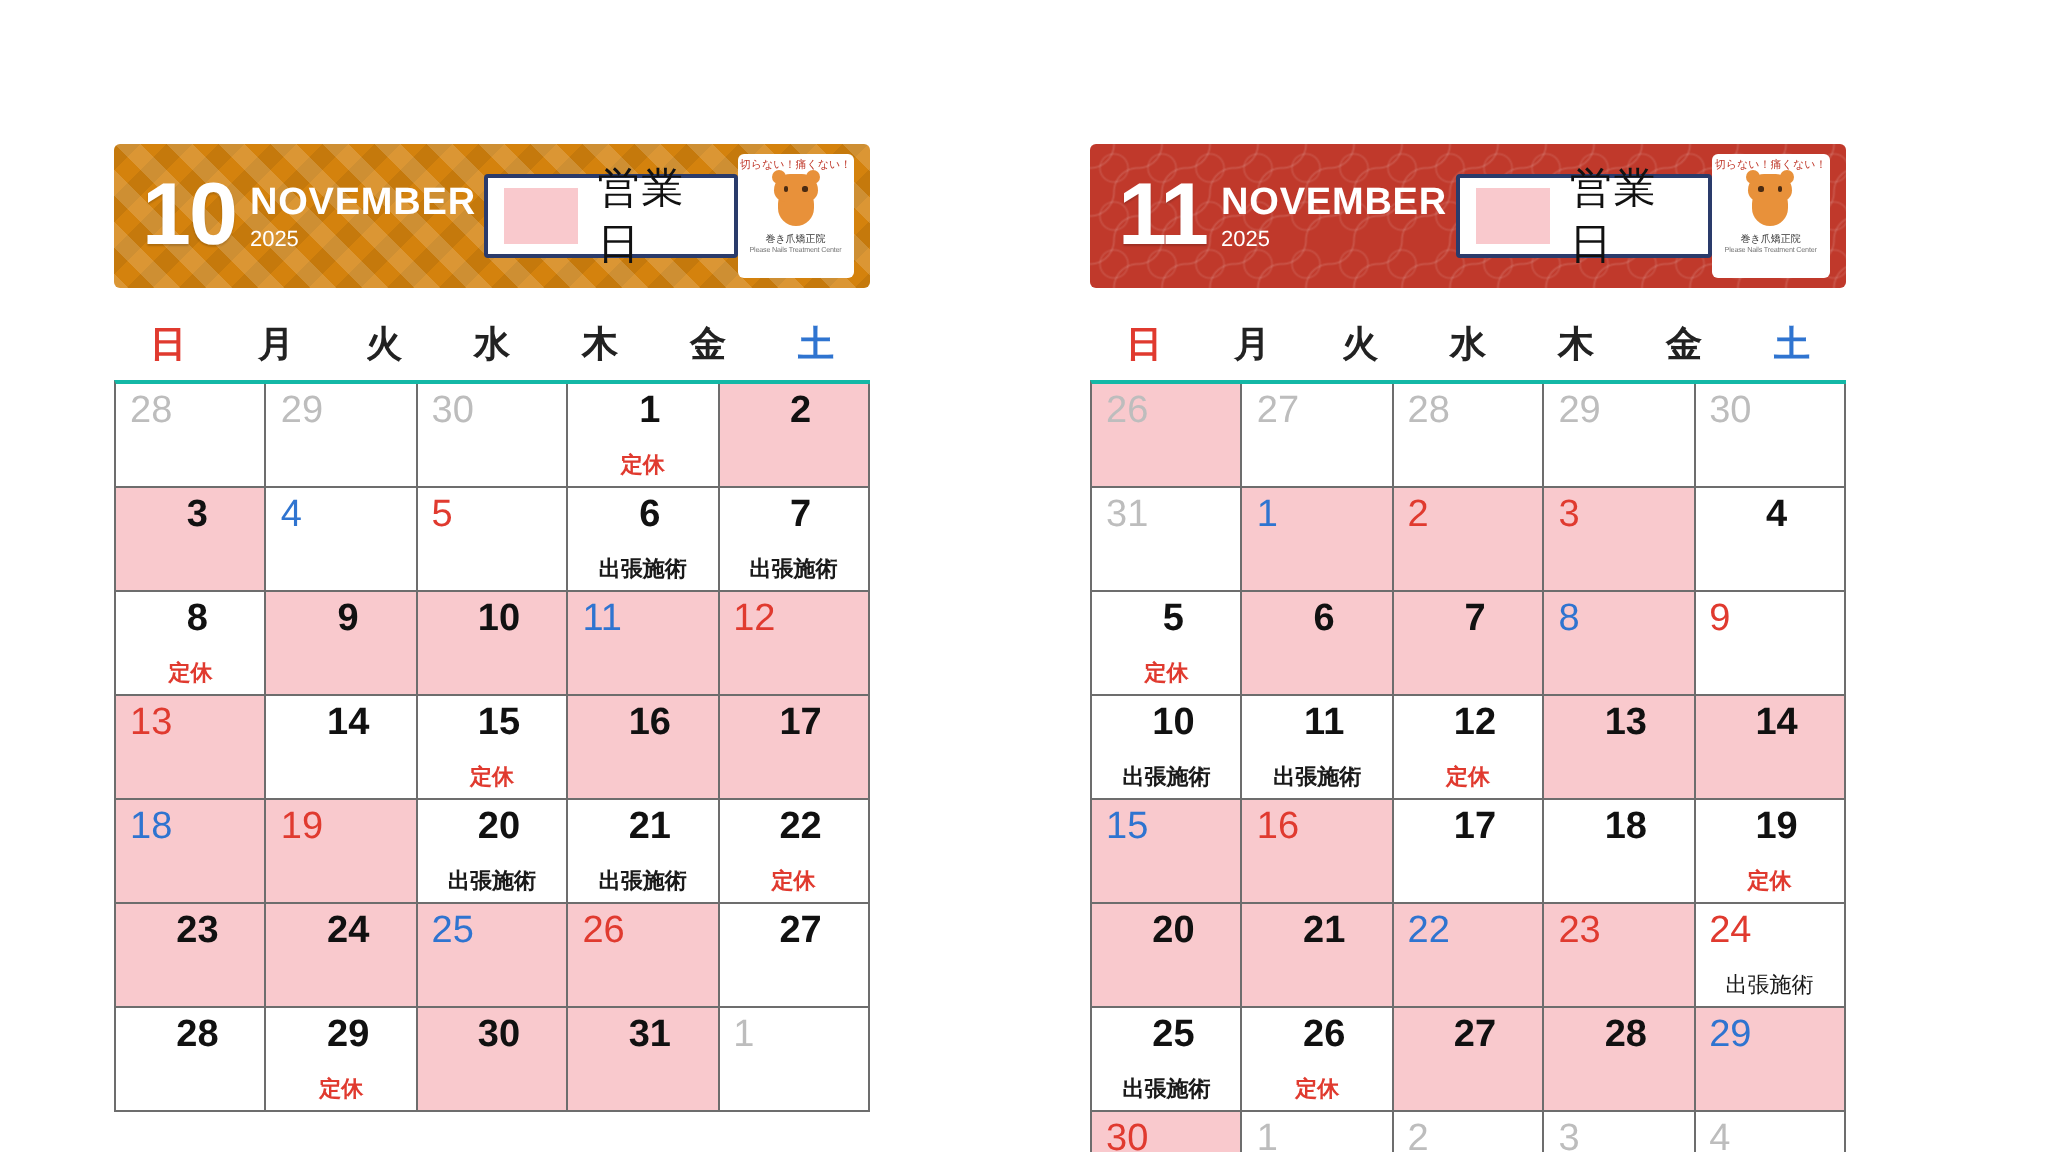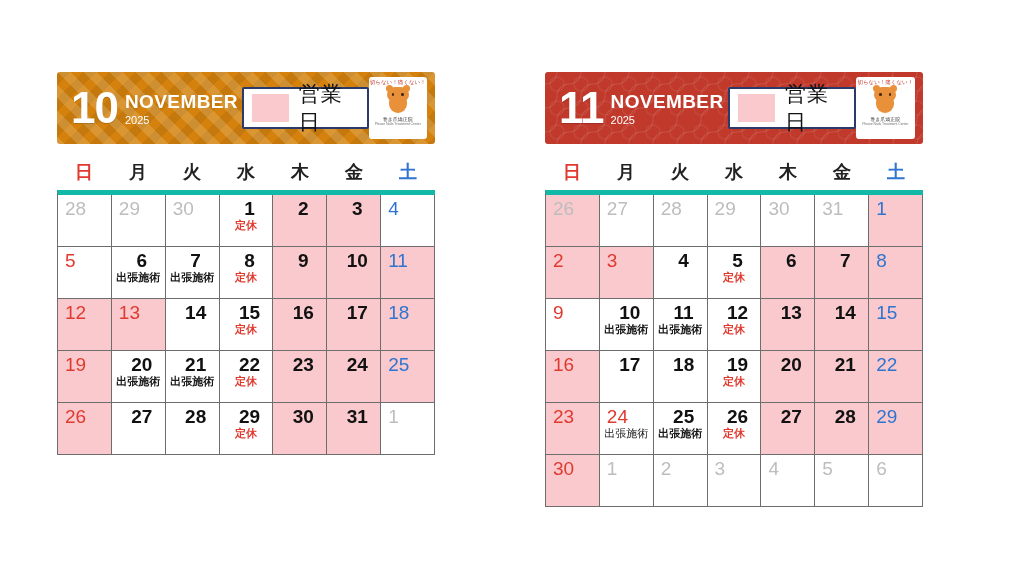--- a/index.html
+++ b/index.html
@@ -190,22 +190,22 @@
     font-weight: bold;
     font-family: "DejaVu Sans", "Liberation Sans", sans-serif;
     color: #222222;
   }
   .wd.sun { color: #e03a2f; }
   .wd.sat { color: #2f74d0; }
 
   
   .grid {
     display: grid;
-    grid-template-columns: repeat(7, 1fr);
-    border-top: 5px solid #14b8a6;
+    grid-template-columns: repeat(5, 1fr);
+    border-top: 2px solid #14b8a6;
     border-left: 1px solid #6d6d6d;
   }
   .cell {
     border-right: 1px solid #6d6d6d;
     border-bottom: 1px solid #6d6d6d;
     height: 52px;
     box-sizing: border-box;
     padding: 4px 0 0 7px;
     position: relative;
     background: #ffffff;
@@ -216,21 +216,21 @@
     line-height: 1;
     color: #111111;
     font-family: "Liberation Sans", sans-serif;
   }
   .cell.sun .daynum { color: #e03a2f; }
   .cell.sat .daynum { color: #2f74d0; }
   .cell.out .daynum { color: #bdbdbd; }
   .note {
     position: absolute;
     left: 0; right: 0;
-    bottom: 15px;
+    bottom: 5px;
     text-align: center;
     font-size: 11px;
     font-family: "DejaVu Sans", "Liberation Sans", sans-serif;
     color: #1a1a1a;
     line-height: 1;
   }
   .note.closed { color: #e03a2f; }
 </style>
 </head>
 <body>

